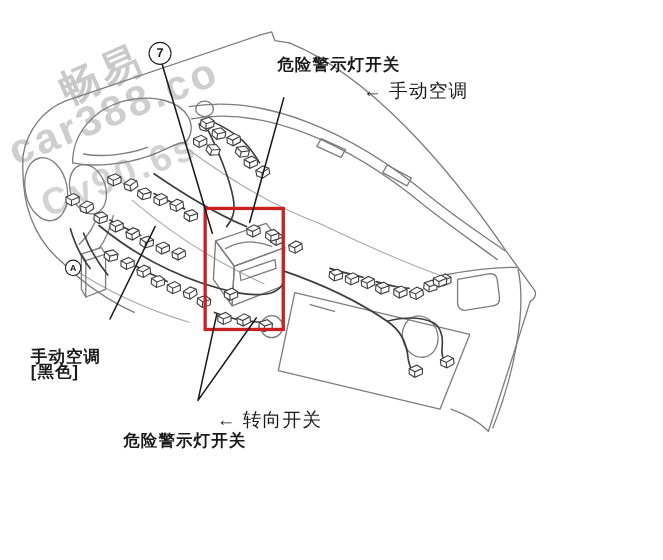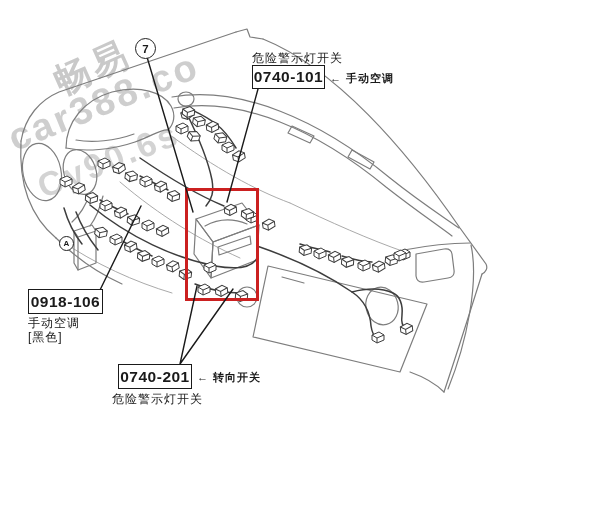--- a/index.html
+++ b/index.html
@@ -7,27 +7,27 @@
     position:relative;width:603px;height:509px;background:#ffffff;overflow:hidden;
     font-family:"Liberation Sans","DejaVu Sans",sans-serif;color:#1a1a1a;
   }
   .wm{position:absolute;z-index:1;color:#c9c9c9;font-weight:700;white-space:nowrap;
       transform-origin:left top;user-select:none;}
   .wm1{left:46px;top:62px;font-size:36px;transform:rotate(-24deg);letter-spacing:4px;}
   .wm2{left:2px;top:120px;font-size:38px;transform:rotate(-22deg);letter-spacing:3px;opacity:.9;}
   .wm3{left:32px;top:170px;font-size:34px;transform:rotate(-22deg);letter-spacing:3px;opacity:.8;}
   svg.diagram{position:absolute;left:0;top:0;z-index:2;}
   .lbl{position:absolute;z-index:3;line-height:1.25;}
-  .cjk{font-size:12px;font-weight:400;letter-spacing:1px;}
+  .cjk{font-size:15px;font-weight:700;letter-spacing:1px;}
   .partbox{
     position:absolute;z-index:3;background:#fff;border:1.6px solid #1a1a1a;
     display:flex;align-items:center;justify-content:center;
     font-size:15.5px;font-weight:600;letter-spacing:.5px;
   }
-  .note{position:absolute;z-index:3;font-size:11px;font-weight:700;letter-spacing:1px;}
+  .note{position:absolute;z-index:3;font-size:17px;font-weight:400;letter-spacing:1px;}
   .marker{
     position:absolute;z-index:3;background:#fff;border:1.3px solid #222;border-radius:50%;
     display:flex;align-items:center;justify-content:center;font-weight:600;
   }
   .m7{left:135px;top:38px;width:19px;height:19px;font-size:11.5px;}
   .mA{left:59px;top:236px;width:13px;height:13px;font-size:8px;}
 </style>
 </head>
 <body>
 
@@ -164,26 +164,23 @@
 
     <g fill="none" stroke="#1a1a1a" stroke-width="1.4" stroke-linecap="round">
       <path d="M 147,57 L 193,212"></path>
       <path d="M 258,89 L 227,202"></path>
       <path d="M 100,290 L 141,206"></path>
       <path d="M 180,364 L 197,286 M 180,364 L 233,289"></path>
     </g>
   </svg>
 
   <div class="lbl cjk" style="left:252px;top:51px;">危险警示灯开关</div>
-  <div class="partbox" style="left:252px;top:65px;width:71px;height:22px;">0740-101</div>
   <div class="note" style="left:330px;top:71px;">← 手动空调</div>
 
-  <div class="partbox" style="left:28px;top:289px;width:73px;height:23px;">0918-106</div>
   <div class="lbl cjk" style="left:28px;top:316px;">手动空调</div>
   <div class="lbl cjk" style="left:28px;top:330px;">[黑色]</div>
 
-  <div class="partbox" style="left:118px;top:364px;width:72px;height:23px;">0740-201</div>
   <div class="note" style="left:197px;top:370px;">← 转向开关</div>
   <div class="lbl cjk" style="left:112px;top:392px;">危险警示灯开关</div>
 
   <div class="marker m7">7</div>
   <div class="marker mA">A</div>
 </div>
 
 </body></html>

